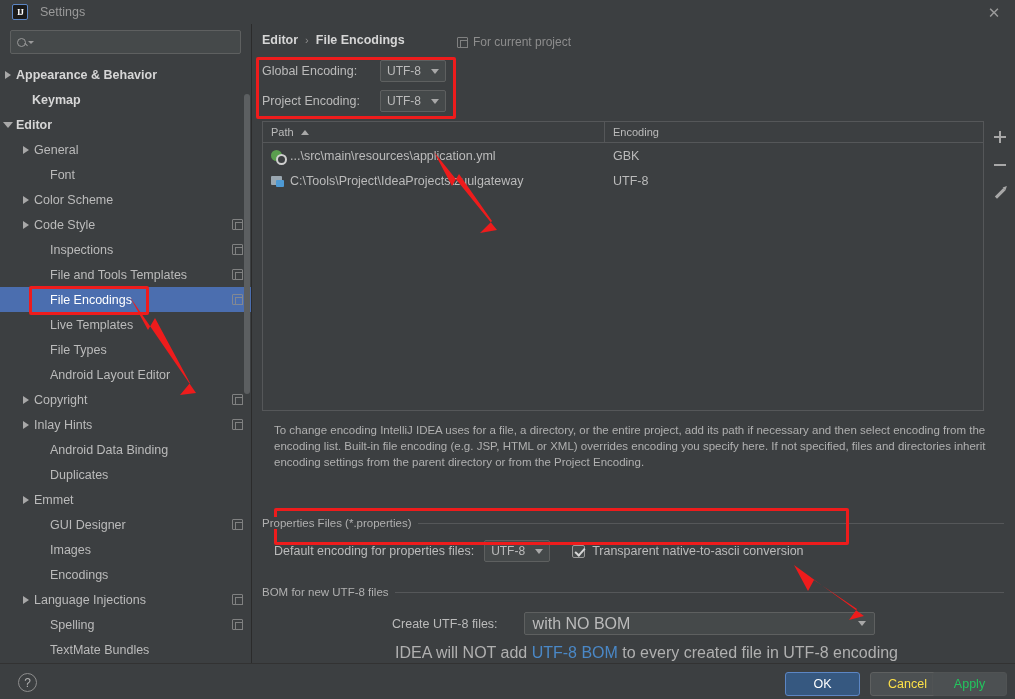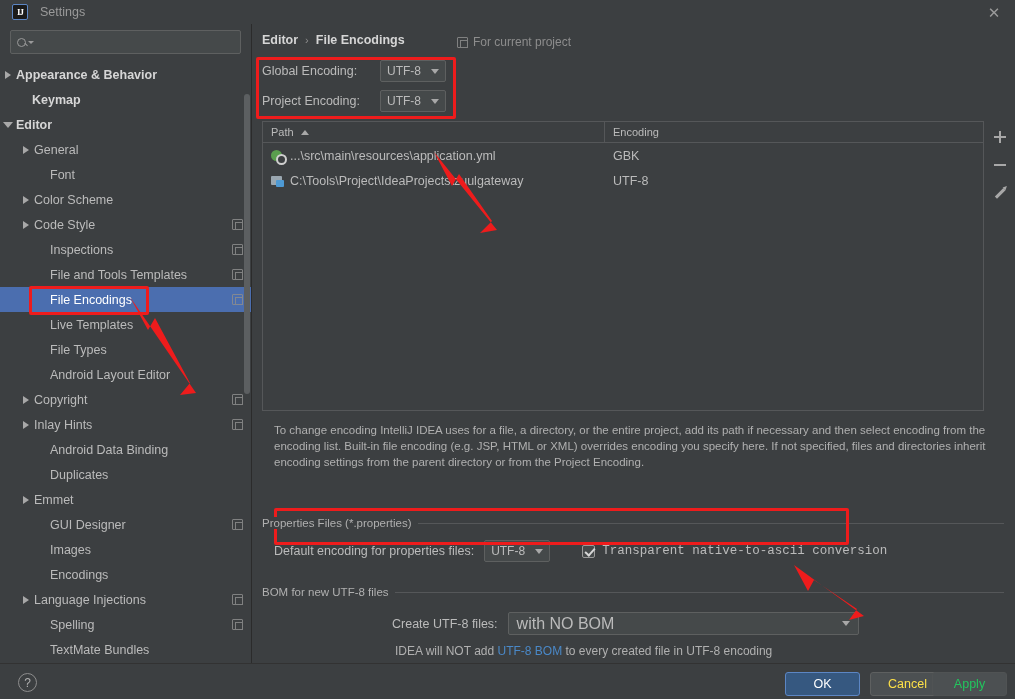--- a/index.html
+++ b/index.html
@@ -201,42 +201,42 @@
 
   
   .grp-title {
     position: absolute; font-size: 11.5px; color: #b0b0b0; background: #3c3f41;
     padding-right: 6px; z-index: 2;
   }
   .grp-line { position: absolute; height: 1px; background: #555759; }
 
   .prop-row { position: absolute; left: 22px; top: 516px; display: flex; align-items: center; }
   .prop-label { font-size: 12.5px; color: #bbbbbb; margin-right: 10px; }
-  .cbx-wrap { display: flex; align-items: center; margin-left: 32px; cursor: pointer; font-family: Liberation Mono, monospace; }
+  .cbx-wrap { display: flex; align-items: center; margin-left: 22px; cursor: pointer; }
   .cbx {
     width: 13px; height: 13px; border: 1px solid #9a9a9a; border-radius: 2px;
     background: #45494a; margin-right: 7px; position: relative; flex: none;
   }
   .cbx.checked::after {
     content: ""; position: absolute; left: 3.5px; top: 0.5px;
     width: 4px; height: 8px; border: solid #d6d6d6;
     border-width: 0 2px 2px 0; transform: rotate(42deg);
   }
   .cbx-label { font-size: 12.5px; color: #bbbbbb; }
 
   .bom-row { position: absolute; left: 140px; top: 588px; display: flex; align-items: center; }
-  .bom-label { font-size: 12.5px; color: #bbbbbb; margin-right: 10px; }
+  .bom-label { font-size: 12.5px; color: #bbbbbb; margin-right: 26px; }
   .combo-wide {
     width: 351px; height: 23px; background: #45494a; border: 1px solid #5e6060;
     border-radius: 2px; display: flex; align-items: center;
     justify-content: space-between; padding: 0 8px; cursor: pointer; gap: 17px;
   }
   .bom-note {
     position: absolute; left: 143px; top: 620px;
-    font-size: 12px; color: #b0b0b0;
+    font-size: 16px; color: #b0b0b0;
   }
   .blue-link { color: #4a88c7; }
 
   
   .bottom {
     position: absolute; left: 0; top: 663px; width: 1015px; height: 36px;
     background: #3c3f41; border-top: 1px solid #323232;
   }
   .help-btn {
     position: absolute; left: 18px; top: 9px; width: 19px; height: 19px;

